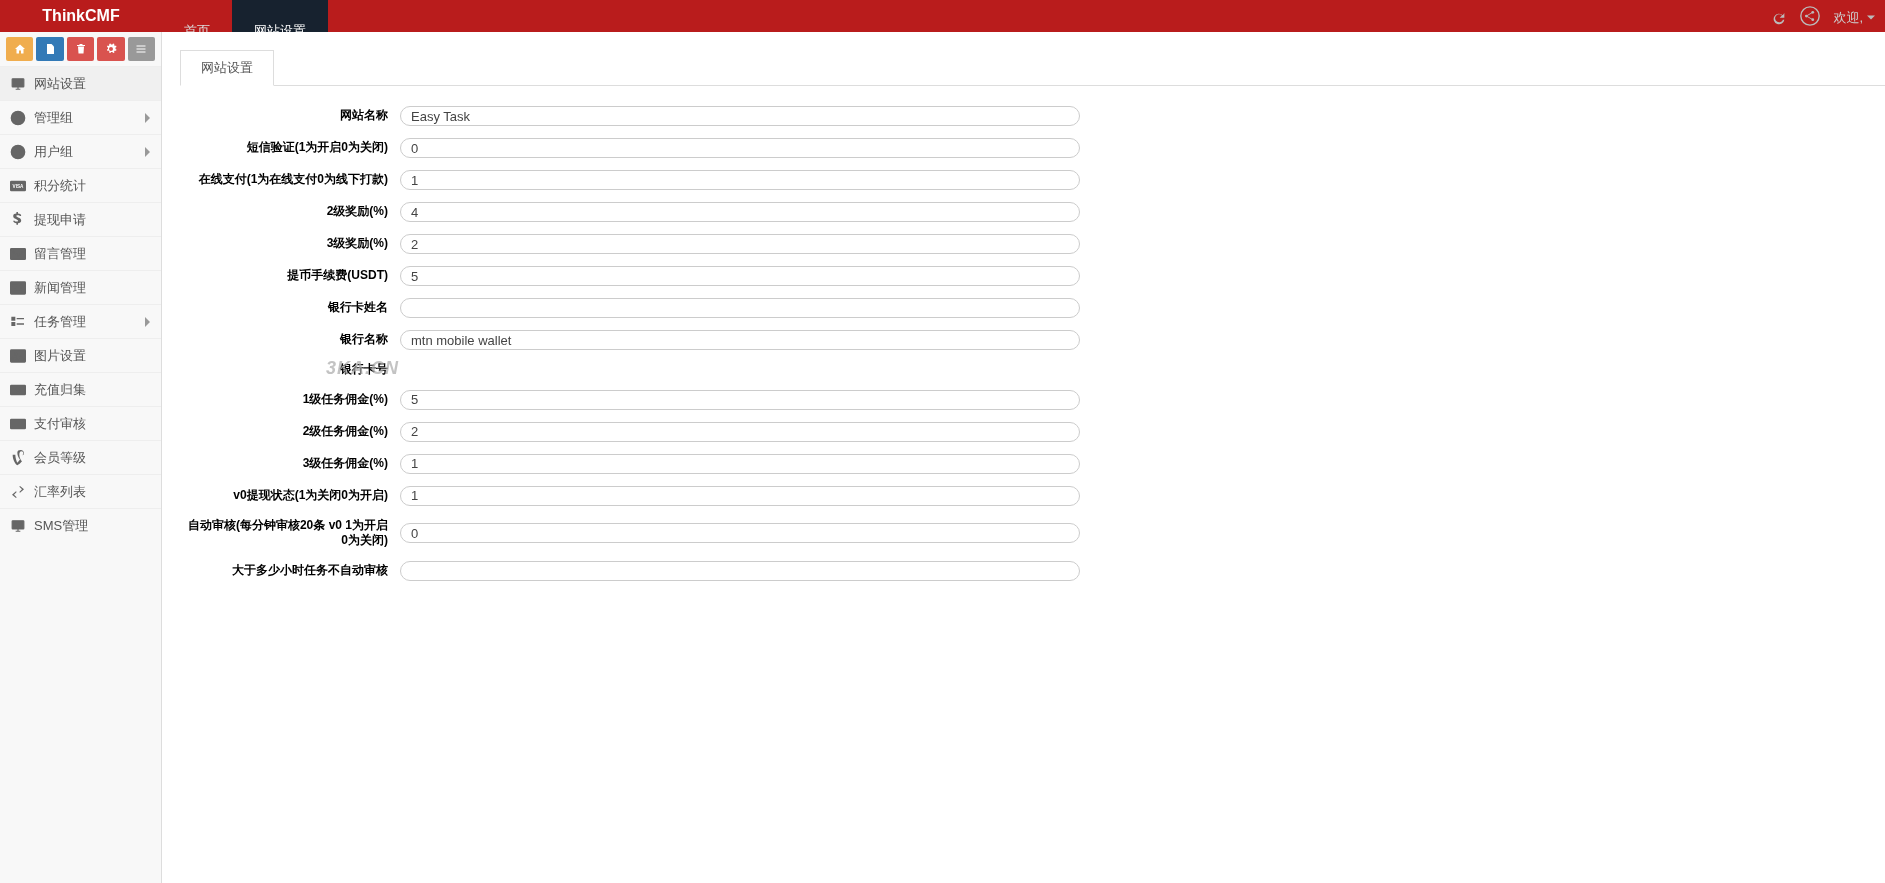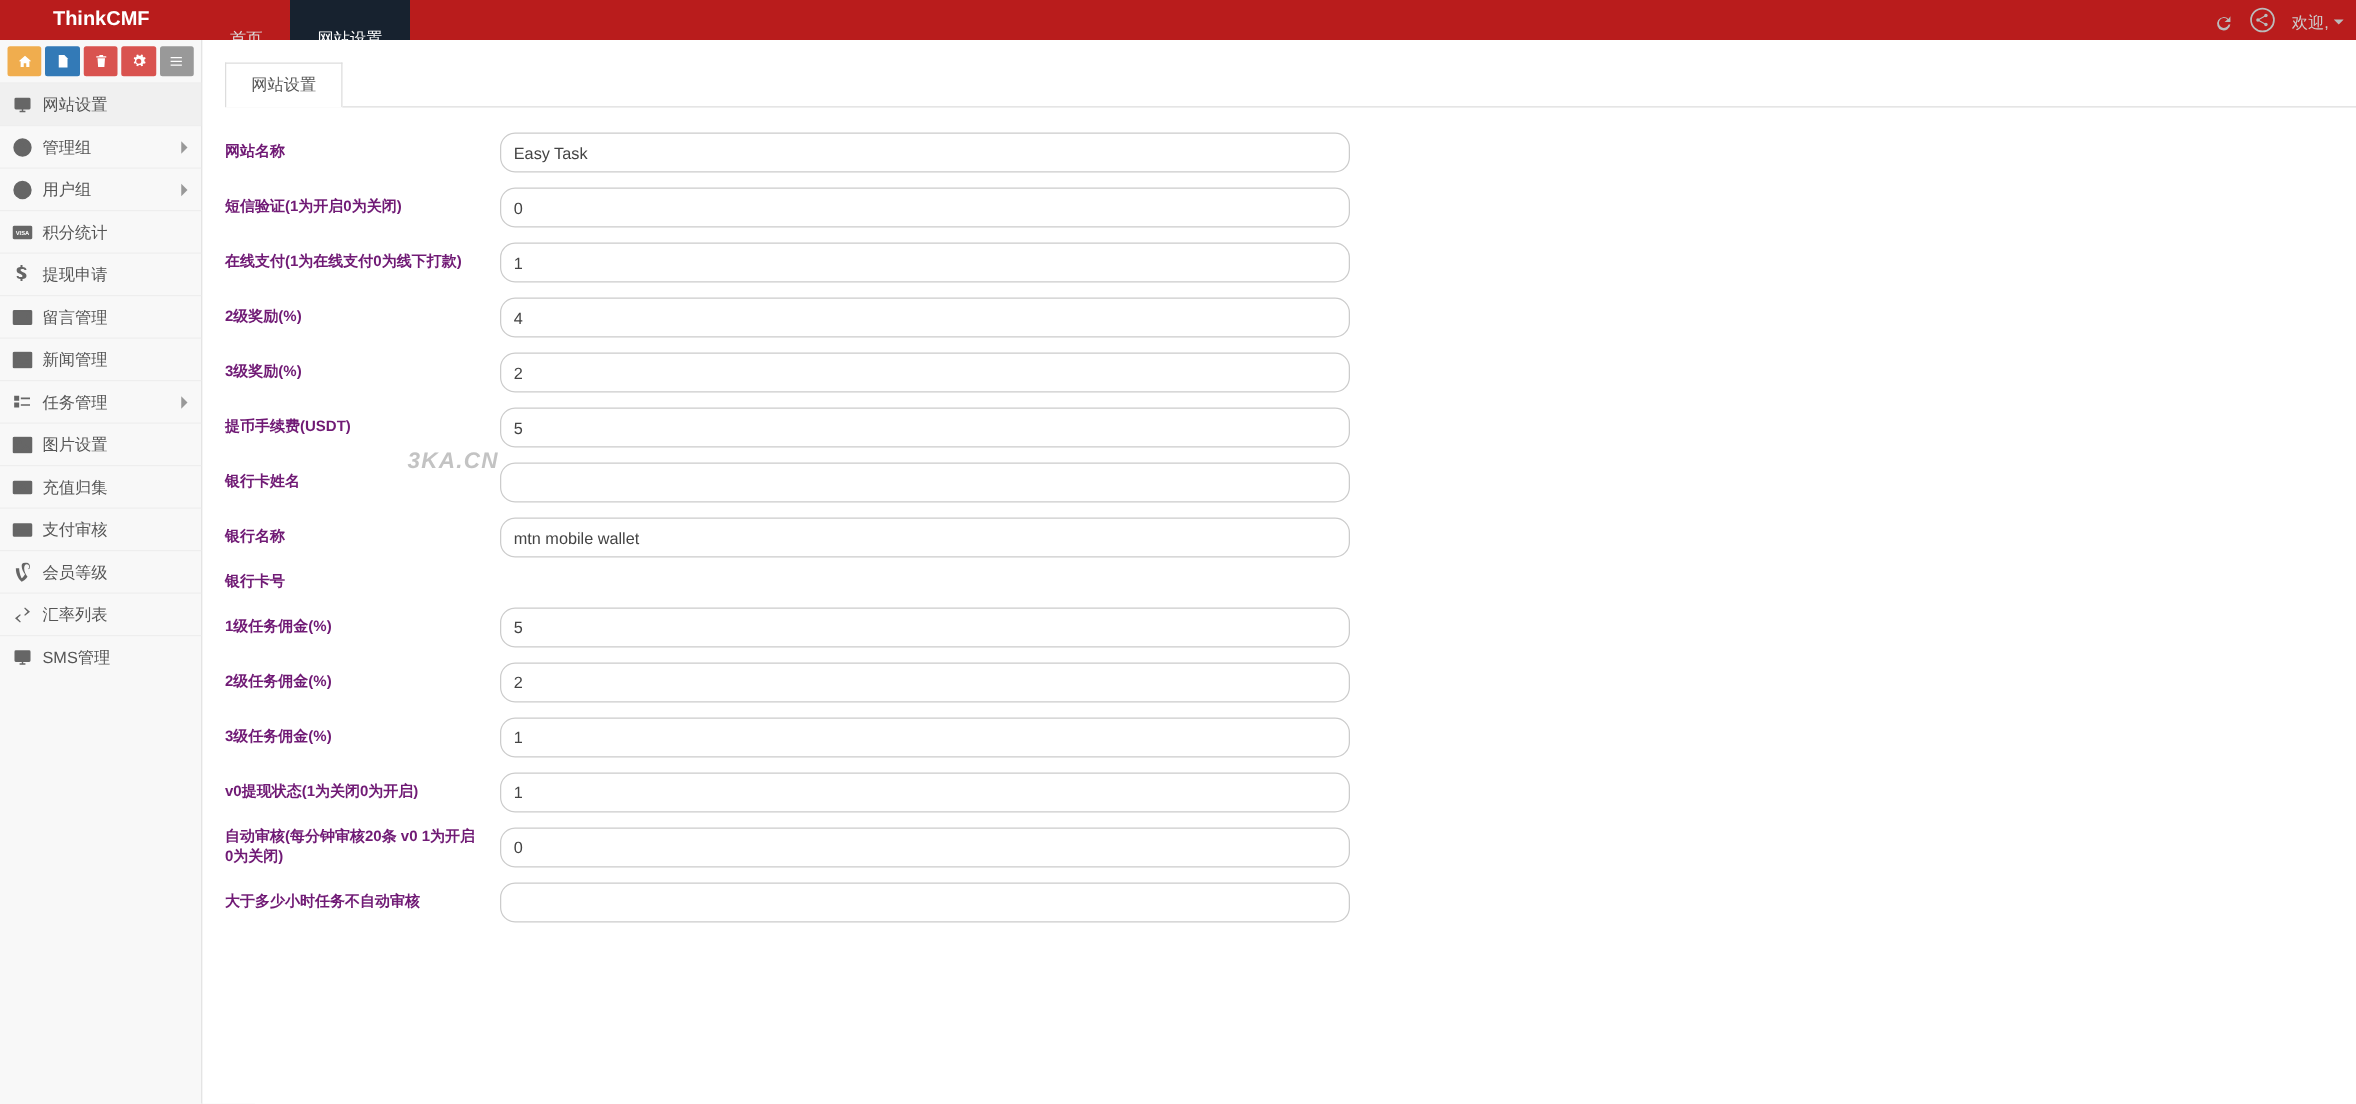--- a/index.html
+++ b/index.html
@@ -34,22 +34,22 @@
 .menu-item .mi-label { flex: 1; }
 .menu-item .mi-chevron { fill: #999; }
 
 
 .main { margin-left: 162px; height: calc(883px - 32px); background: #fff; padding: 18px 0 0 18px; overflow: hidden; position: relative; }
 .page-tabs { display: flex; border-bottom: 1px solid #ddd; margin-bottom: 20px; }
 .page-tab { padding: 8px 20px; background: #fff; border: 1px solid #ddd; border-bottom-color: #fff; margin-bottom: -1px; font-size: 13px; cursor: pointer; color: #555; }
 
 
 .form-row { display: flex; align-items: center; margin-bottom: 12px; }
-.form-label { width: 220px; padding-right: 12px; font-weight: bold; font-size: 12px; color: #701a75; line-height: 1.3; }
-.form-input { width: 680px; height: 32px; border: 1px solid #ccc; border-radius: 12px; padding: 0 10px; font-size: 13px; color: #444; }
+.form-label { width: 220px; text-align: right; padding-right: 12px; font-weight: bold; font-size: 12px; color: #000000; line-height: 1.3; }
+.form-input { width: 680px; height: 20px; border: 1px solid #ccc; border-radius: 12px; padding: 0 10px; font-size: 13px; color: #444; }
 
 
 .watermark { position: absolute; top: 326px; left: 164px; font-size: 18px; font-weight: bold; color: #aaa; font-style: italic; letter-spacing: 1px; pointer-events: none; opacity: .7; }
 </style>
 </head>
 <body>
 
 <div class="navbar">
   <div class="navbar-brand">ThinkCMF</div>
   <div class="nav-tabs-top">

